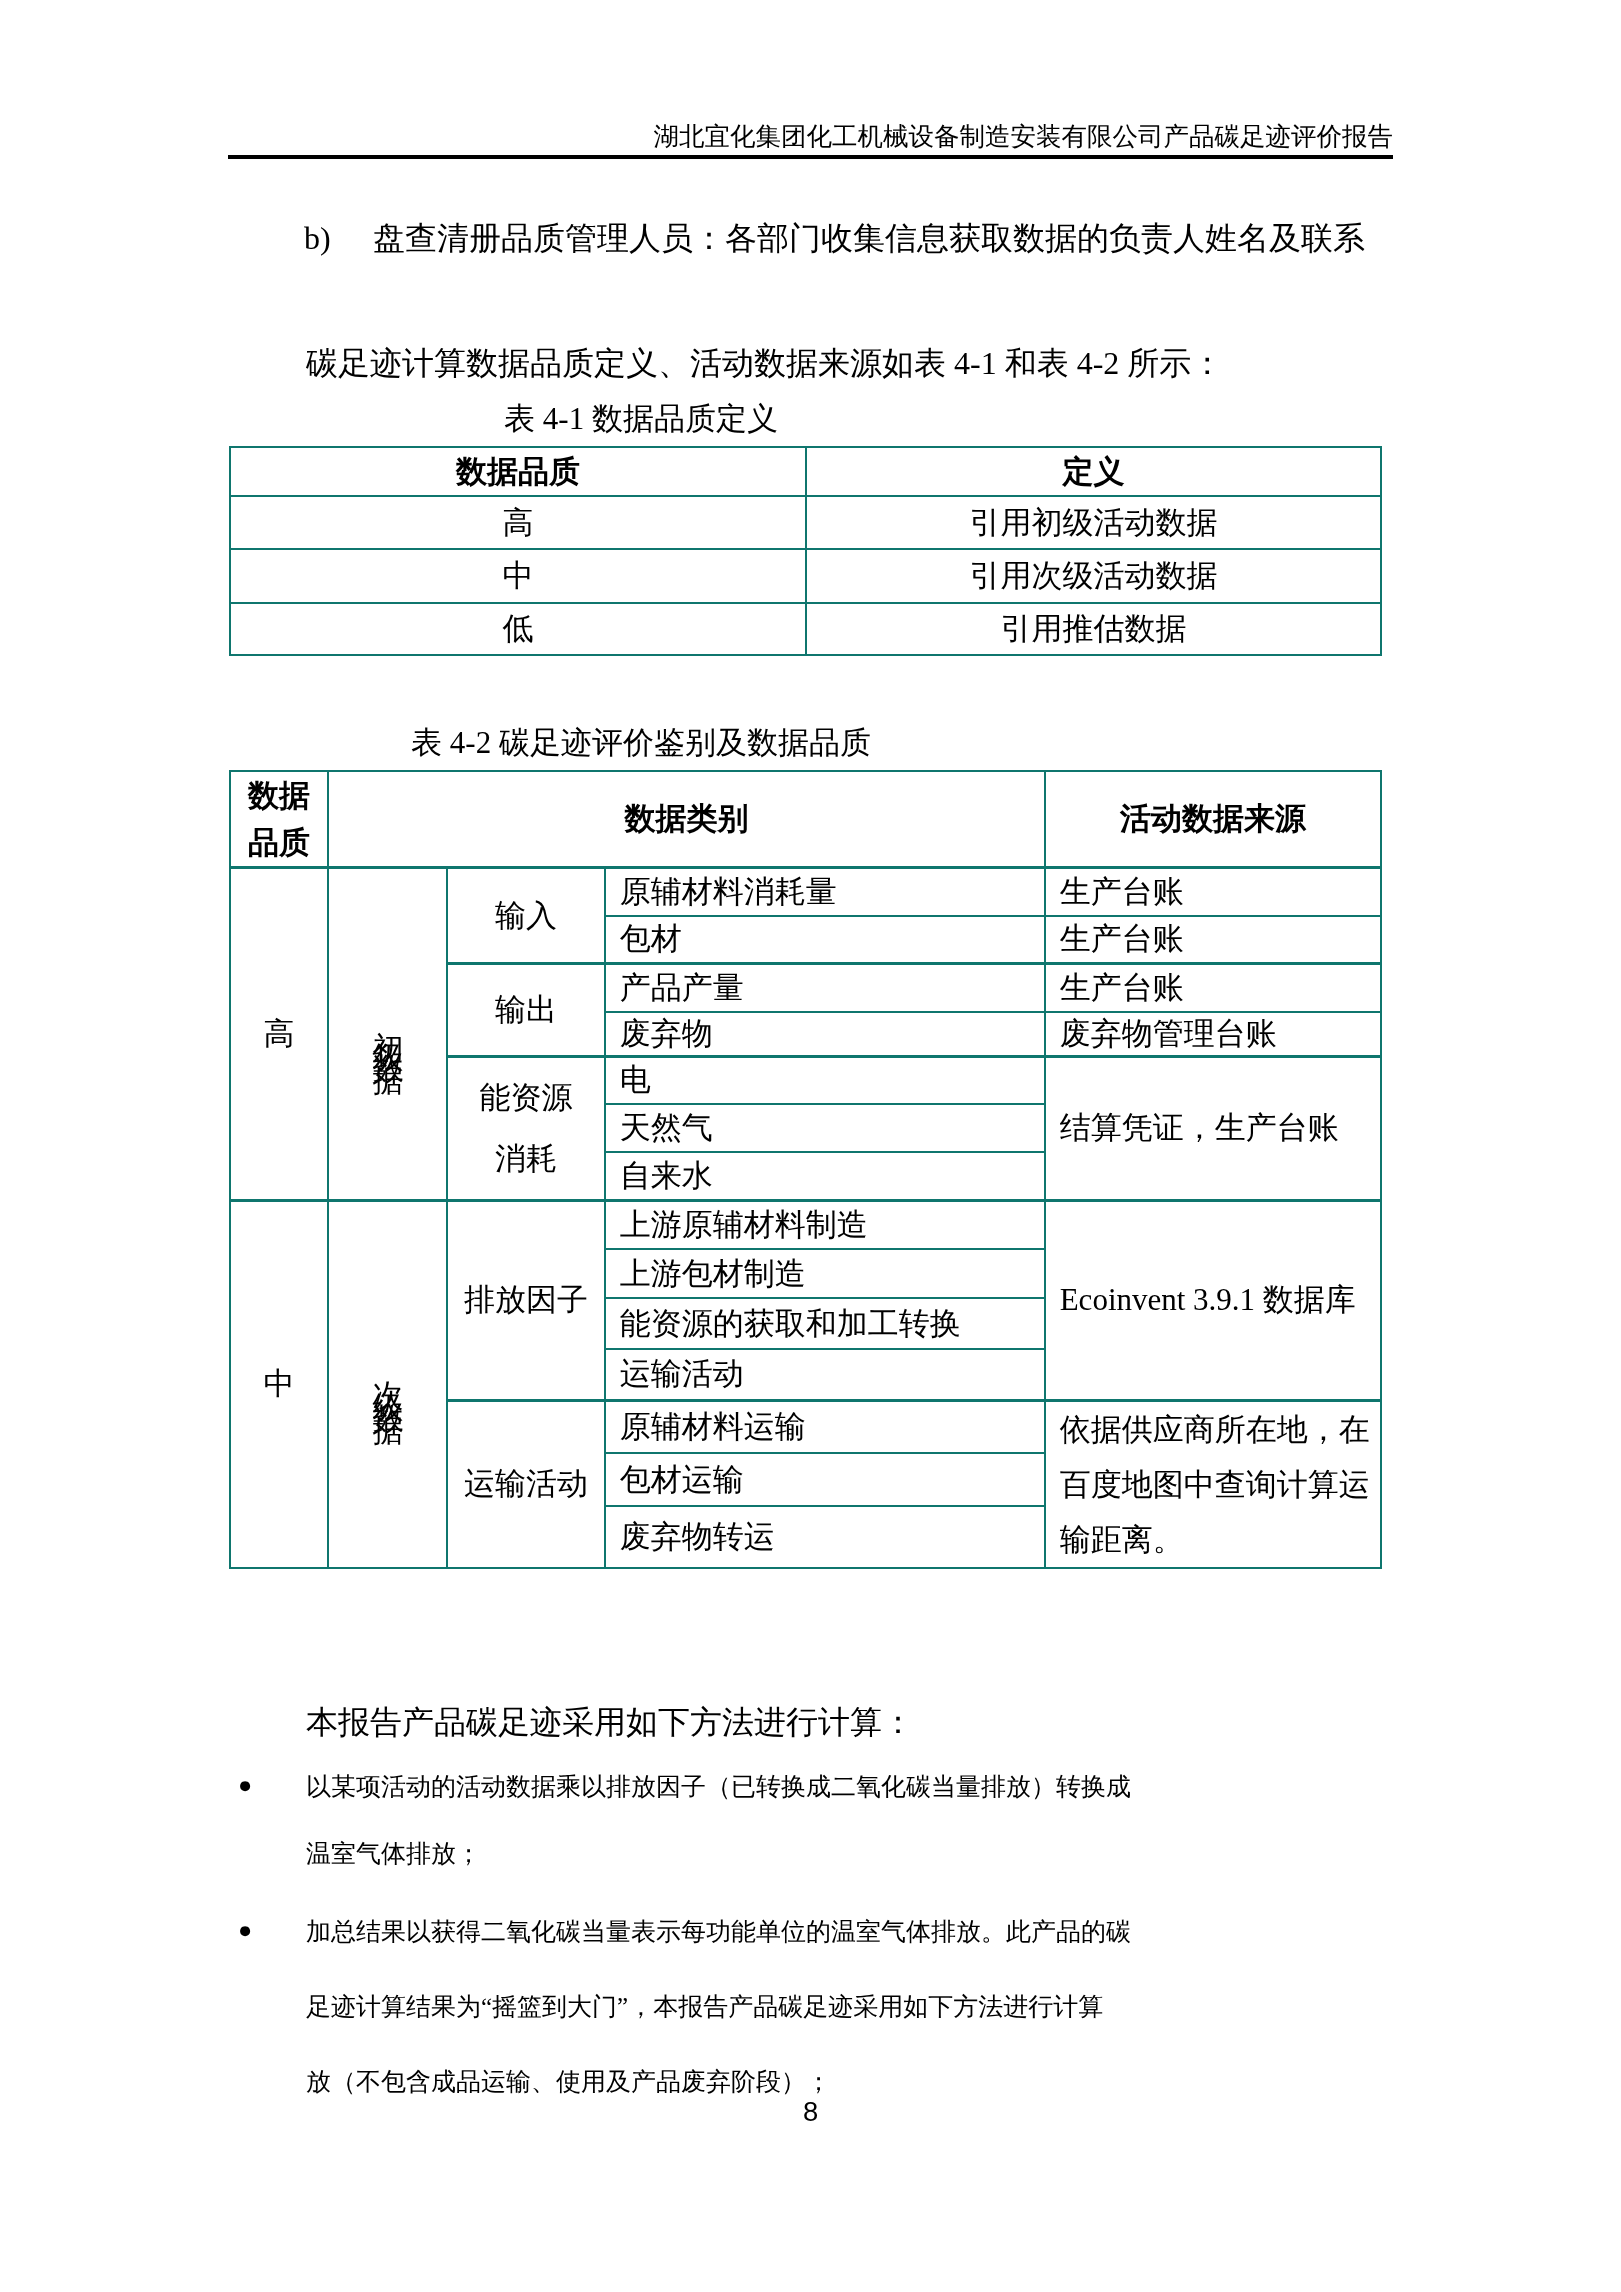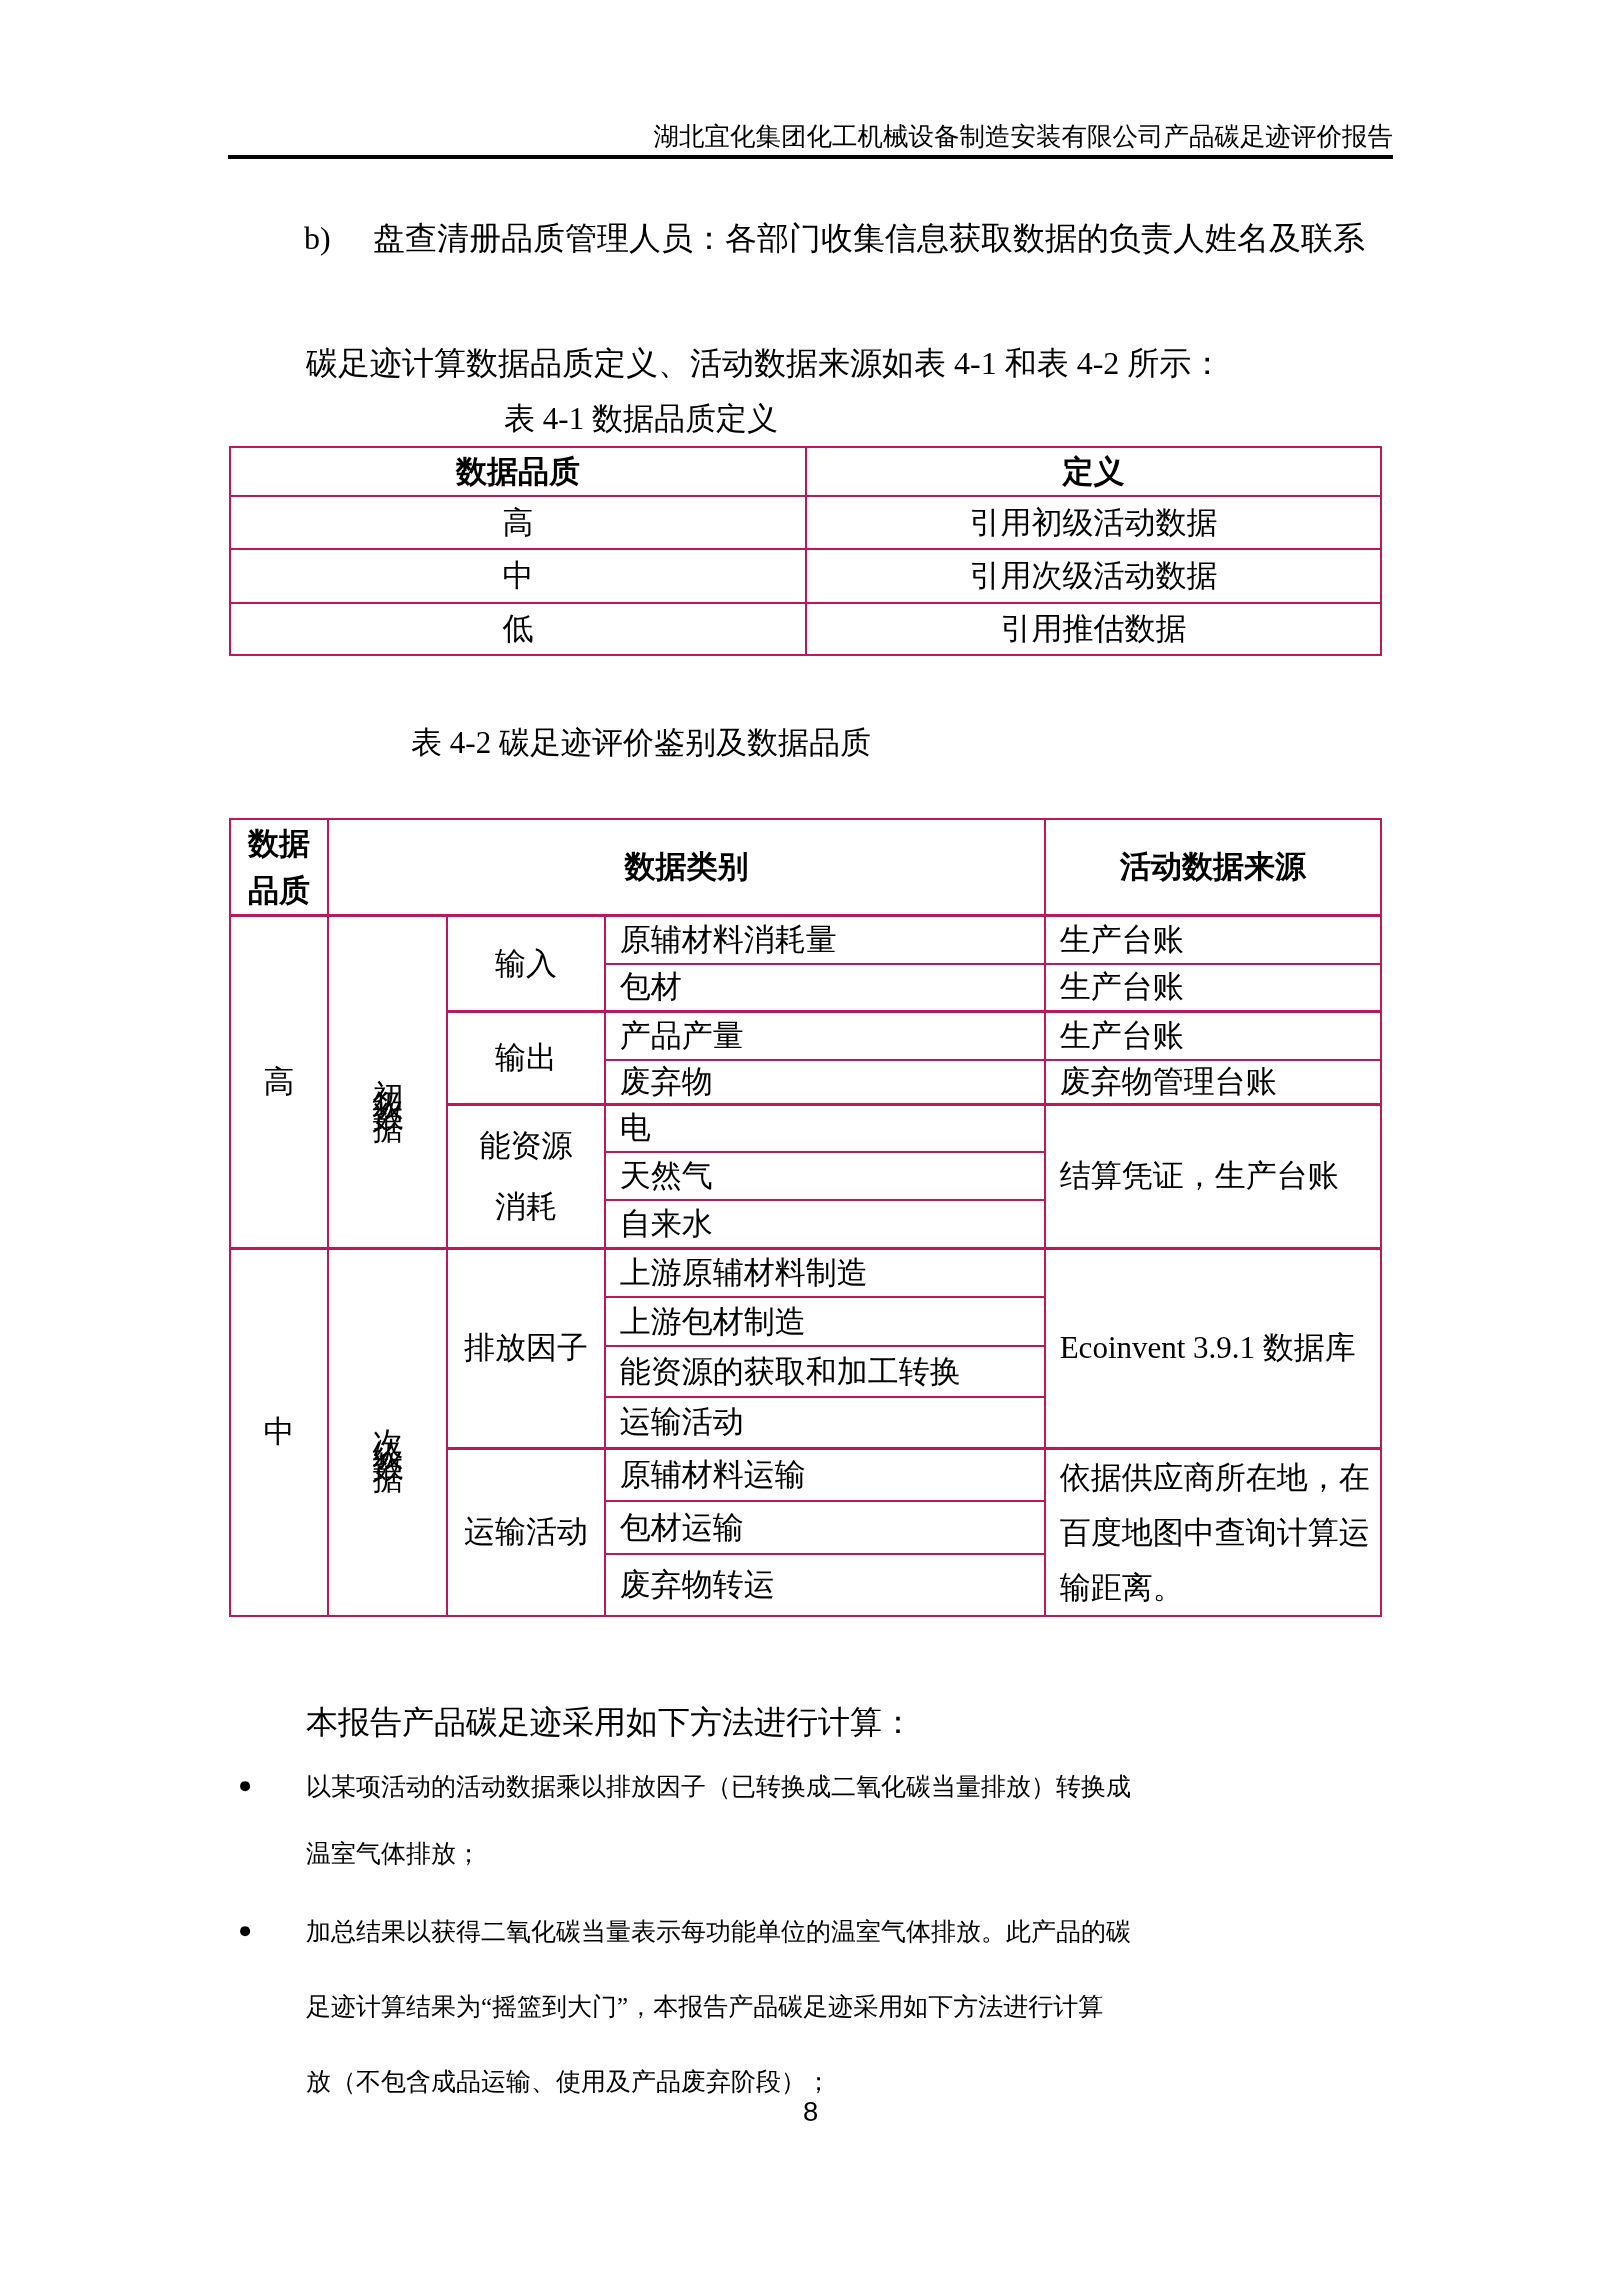--- a/index.html
+++ b/index.html
@@ -38,32 +38,32 @@
   .cap1{top:399px;}
   .cap2{top:723px;}
 
   
   table.doc-table{
     border-collapse:collapse;table-layout:fixed;
     border:2.9px solid #000;
     font-size:31px;
   }
   table.doc-table td{
-    border:2px solid #be185d;
+    border:2px solid #0f766e;
     text-align:center;vertical-align:middle;
     padding:0;overflow:hidden;
   }
   table.doc-table td.L{text-align:left;padding-left:13.7px;padding-right:3.9px;}
   table.doc-table td.bold{font-weight:bold;}
   table.doc-table td.gs{border-bottom-width:3.9px;}
   .t1-wrap{position:absolute;left:229px;top:446px;}
   .t2-wrap{position:absolute;left:229px;top:770px;}
   table.t1{width:1152px;}
   table.t1 td.hb{border-bottom-width:2.9px;}
-  table.t2{width:1151px;margin-top:48px;}
+  table.t2{width:1151px;}
 
   .two-line{line-height:47px;}
   .energy-label{line-height:61px;}
   .src-lines{line-height:55px;white-space:nowrap;}
   .vertical-text{
     display:inline-block;
     writing-mode:vertical-lr;
     text-orientation:upright;
     letter-spacing:11.8px;
     line-height:1.1;

